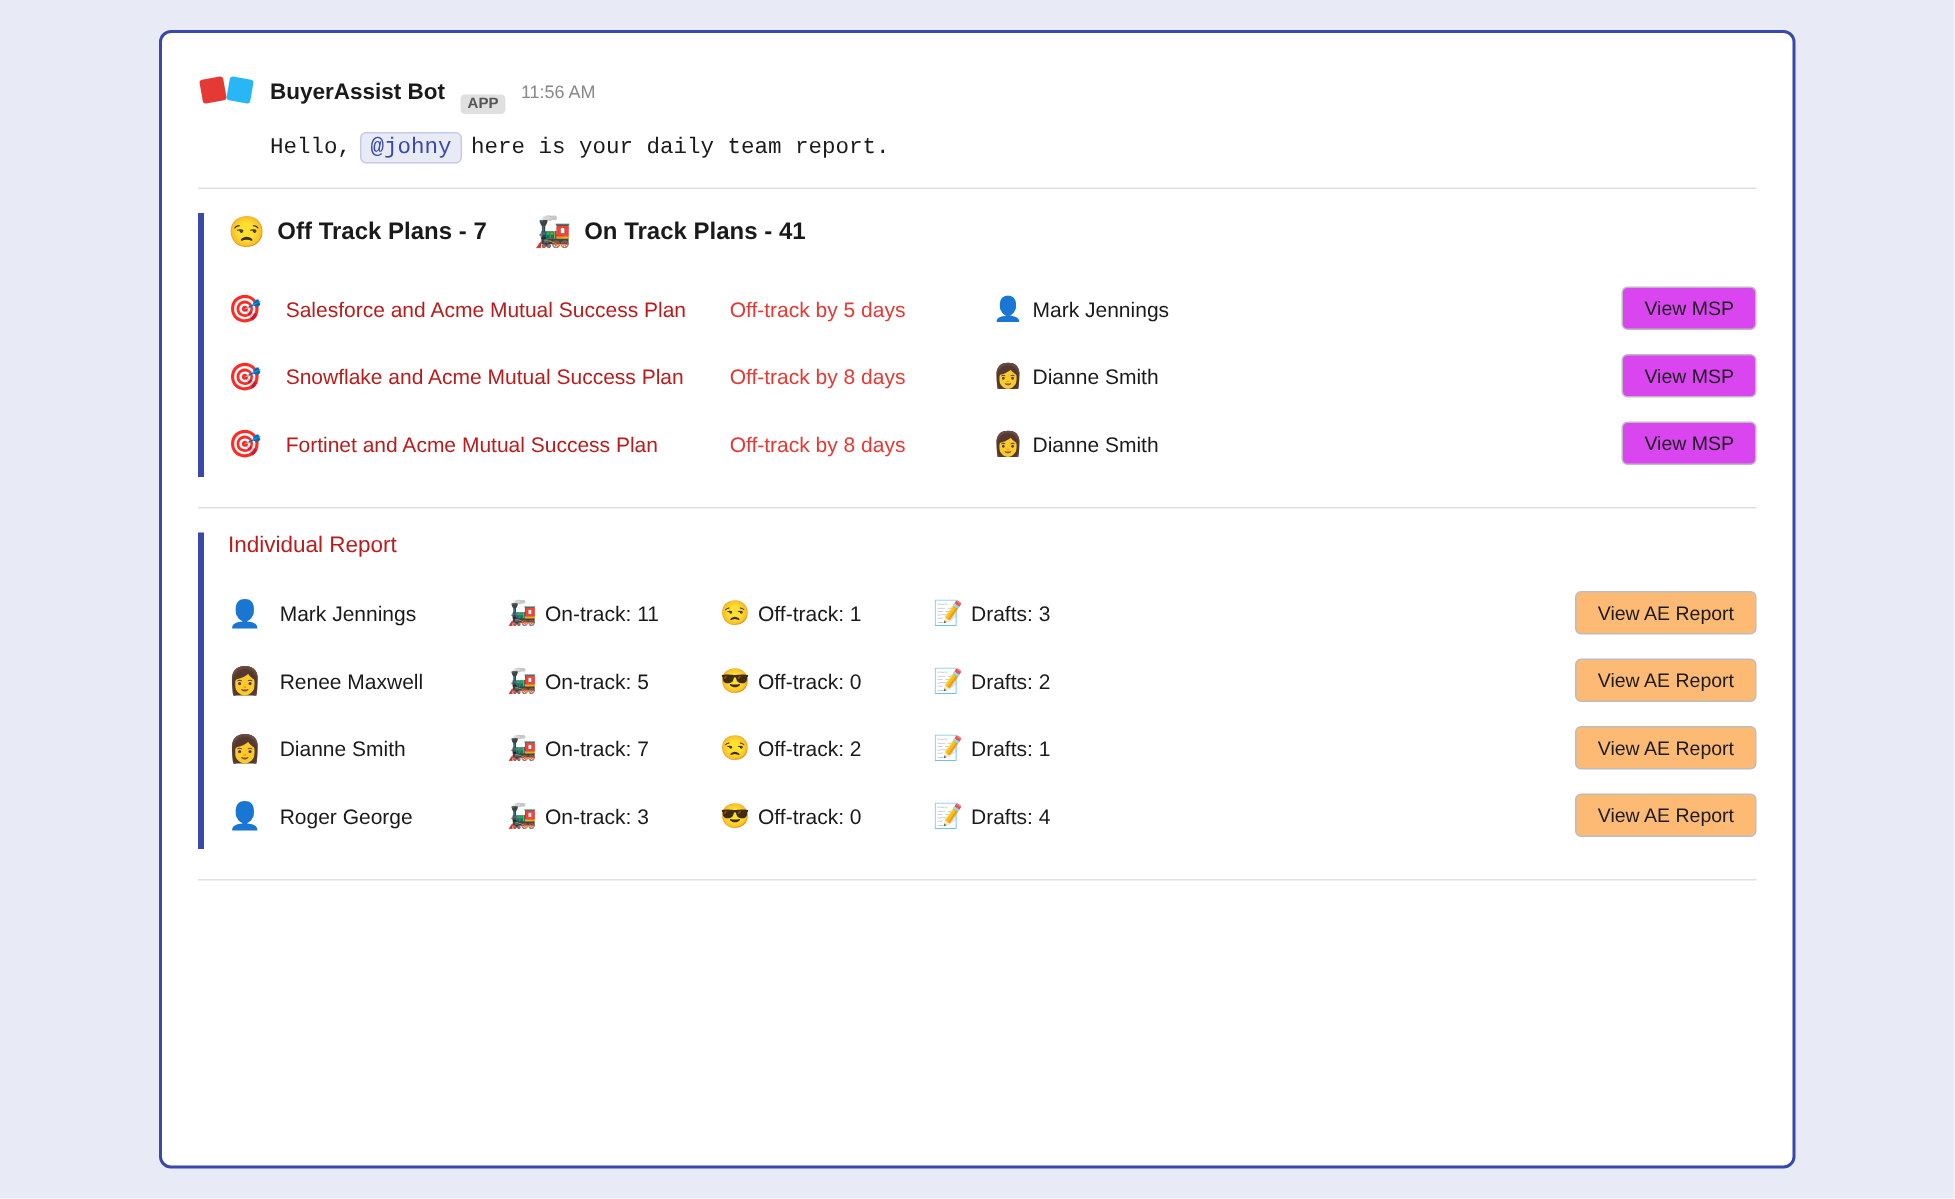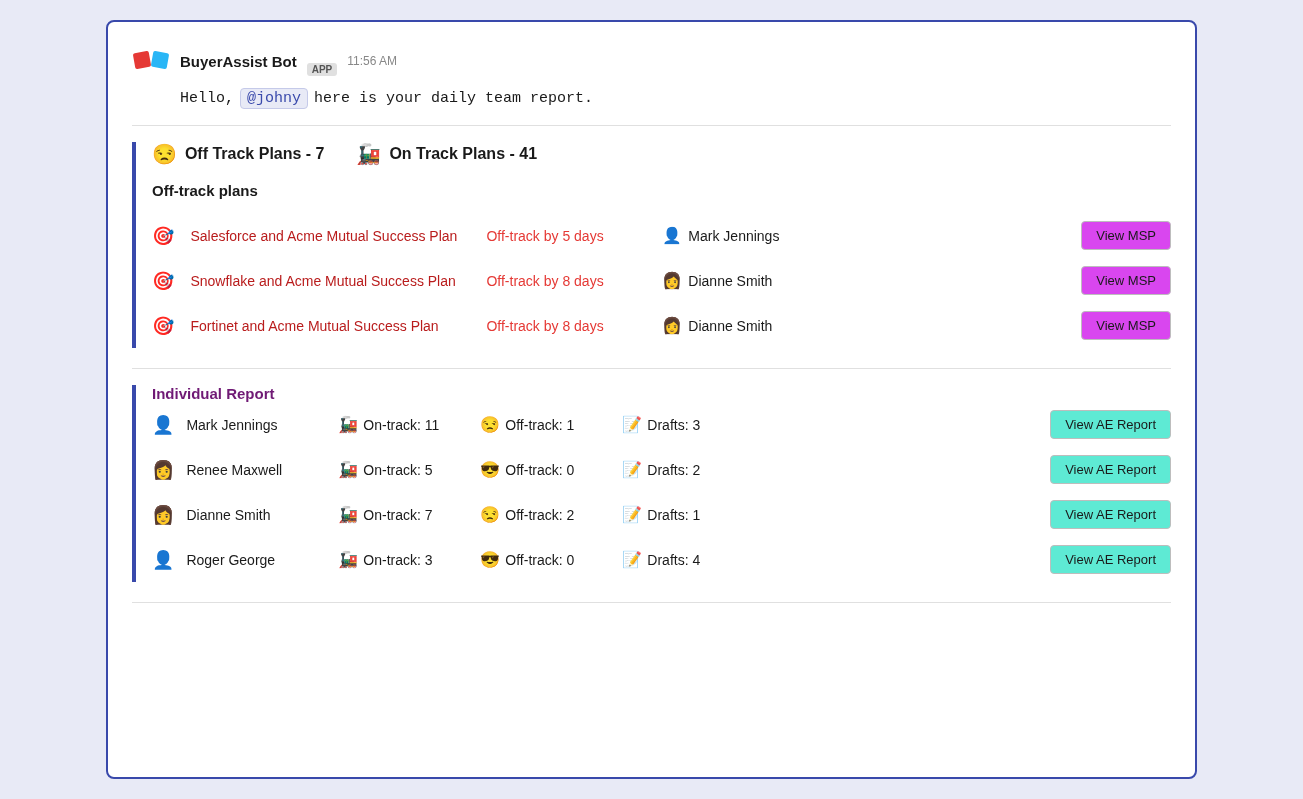--- a/index.html
+++ b/index.html
@@ -148,23 +148,24 @@
       font-weight: 500;
       white-space: nowrap;
       margin-left: auto;
     }
     .section-divider {
       border: none;
       border-top: 1px solid #e0e0e0;
       margin: 20px 0 16px 0;
     }
     .individual-title {
-      font-weight: 700;
+      font-weight: 400;
       font-size: 15px;
-      color: #701a75;
+      color: #b91c1c;
+      margin-bottom: 14px;
     }
     .person-row {
       display: flex;
       align-items: center;
       gap: 12px;
       padding: 8px 0;
     }
     .person-emoji {
       font-size: 18px;
       flex-shrink: 0;
@@ -182,21 +183,21 @@
       font-size: 14px;
       color: #1a1a1a;
       width: 130px;
       flex-shrink: 0;
     }
     .cell-emoji {
       font-size: 16px;
     }
     .view-ae-btn {
       border: 1px solid #bdbdbd;
-      background: #5eead4;
+      background: #fdba74;
       color: #1a1a1a;
       font-size: 13px;
       padding: 6px 14px;
       border-radius: 4px;
       cursor: pointer;
       font-weight: 500;
       white-space: nowrap;
       margin-left: auto;
     }
     .bottom-divider {
@@ -235,21 +236,20 @@
       <div class="stat-item">
         <span class="stat-emoji">😒</span>
         <span>Off Track Plans - 7</span>
       </div>
       <div class="stat-item">
         <span class="stat-emoji">🚂</span>
         <span>On Track Plans - 41</span>
       </div>
     </div>
 
-    <div class="section-title">Off-track plans</div>
 
     <div id="plans-list">
         <div class="plan-row">
     <span class="plan-emoji">🎯</span>
     <span class="plan-name">Salesforce and Acme Mutual Success Plan</span>
     <span class="plan-status">Off-track by 5 days</span>
     <span class="plan-owner">
       <span class="owner-emoji">👤</span>
       <span>Mark Jennings</span>
     </span>

